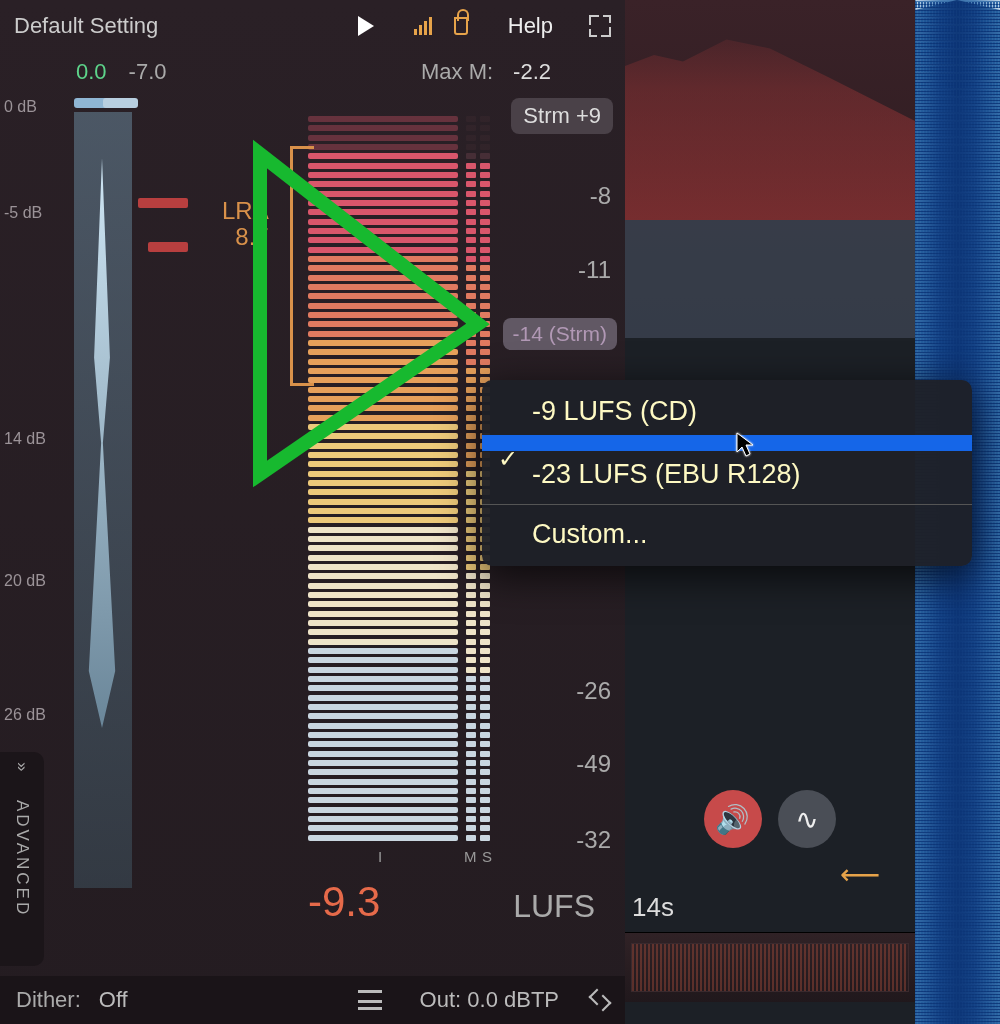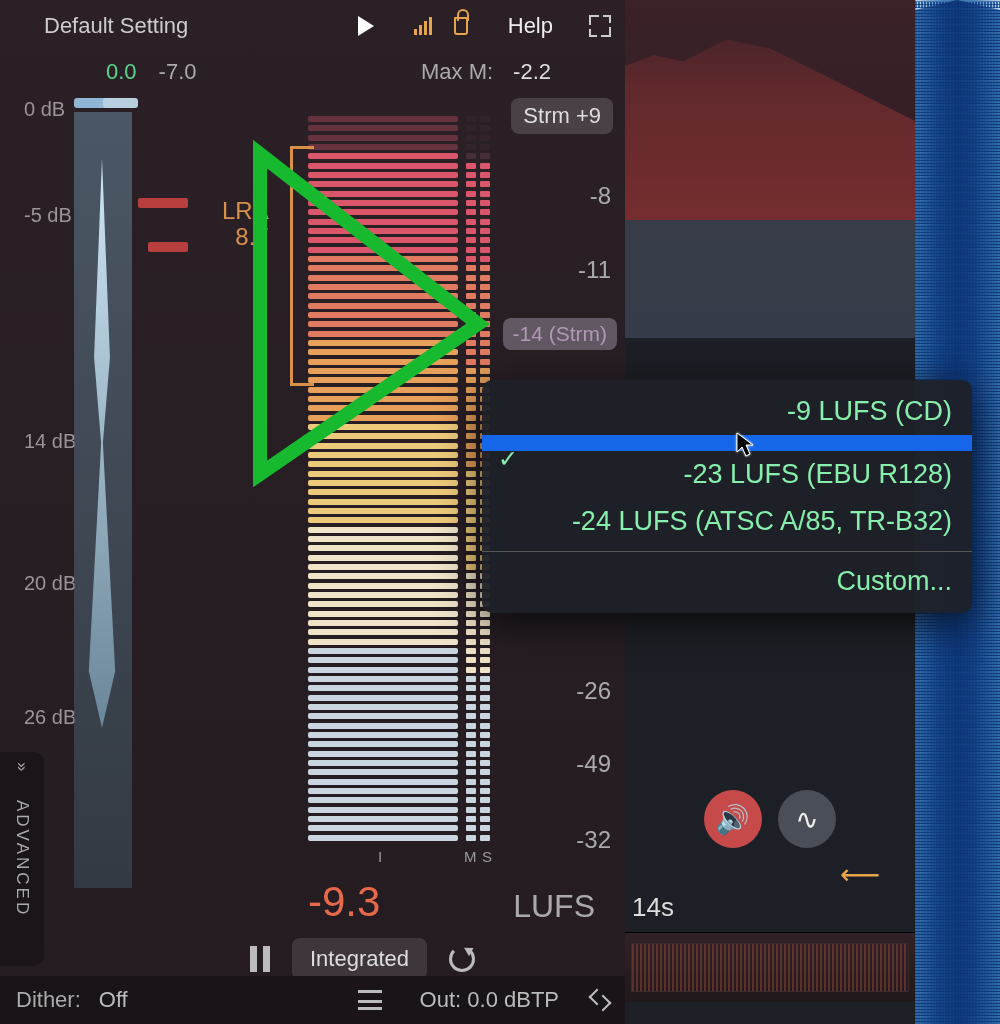--- a/index.html
+++ b/index.html
@@ -2,21 +2,20 @@
 <html><head>
 <meta charset="utf-8">
 <style>
   * { box-sizing: border-box; margin: 0; padding: 0; font-family: -apple-system, BlinkMacSystemFont, "Segoe UI", Arial, sans-serif; }
   body { width: 1000px; height: 1024px; overflow: hidden; background: #000; position: relative; }
 
   .plugin {
     position: absolute; left: 0; top: 0; width: 625px; height: 1024px;
     background: linear-gradient(180deg, #2a2026 0%, #241c21 100%);
     color: #b8b2b5;
-    padding-left: 30px;
   }
 
   
   .topbar { height: 52px; display: flex; align-items: center; padding: 0 14px; gap: 18px; font-size: 22px; }
   .preset { color: #ccc; flex: 0 0 auto; }
   .play-glyph { width: 0; height: 0; border-left: 16px solid #fff; border-top: 10px solid transparent; border-bottom: 10px solid transparent; margin-left: auto; }
   .bars-icon { display: flex; align-items: flex-end; gap: 2px; margin-left: 22px; }
   .bars-icon span { width: 3px; background: #e6a34a; display: block; }
   .bars-icon span:nth-child(1){height:6px}.bars-icon span:nth-child(2){height:10px}.bars-icon span:nth-child(3){height:14px}.bars-icon span:nth-child(4){height:18px}
   .lock-icon { width:14px; height:18px; border:2px solid #e6a34a; border-radius:0 0 3px 3px; position:relative; margin-left:4px; }
@@ -32,21 +31,21 @@
   
   .numrow { display:flex; align-items:center; height:40px; padding:0 14px; gap:10px; font-size:22px; }
   .numrow .green { color:#5dd48a; margin-left:62px; }
   .numrow .grey { color:#aaa; margin-left:12px; }
   .maxm { margin-left:auto; color:#aaa; }
   .maxmv { color:#ddd; margin-left:10px; margin-right:60px; }
 
   .strm-badge { position:absolute; right:12px; top:98px; background:#4a4148; color:#ddd; padding:5px 12px; border-radius:8px; font-size:22px; }
 
   
-  .leftscale { position:absolute; left:0; top:88px; bottom:48px; width:70px; font-size:20px; color:#9b9398;margin-left:20px; }
+  .leftscale { position:absolute; left:0; top:88px; bottom:48px; width:70px; font-size:16px; color:#9b9398; }
   .leftscale div { position:absolute; left:4px; white-space:nowrap; }
 
   
   .rightscale { position:absolute; right:14px; top:130px; font-size:24px; color:#aaa; }
   .rightscale div { position:absolute; right:0; }
 
   .target-badge { position:absolute; right:8px; background:#615864; color:#b198b5; padding:4px 10px; border-radius:8px; font-size:21px; white-space:nowrap; }
 
   
   .lufs-meter { position:absolute; left:308px; top:116px; width:150px; height:728px; }
@@ -95,21 +94,21 @@
   .adv-tab { position:absolute; left:0; top:752px; width:44px; height:214px; background:#1b1519; border-radius:0 10px 10px 0; display:flex; align-items:center; justify-content:center; }
   .adv-tab span { writing-mode:vertical-rl; color:#aaa; font-size:17px; letter-spacing:3px; }
   .adv-chev { position:absolute; top:10px; color:#aaa; font-size:18px; }
 
   
   .green-tri { position:absolute; left:248px; top:154px; width:0; height:0; pointer-events:none; }
   .green-tri svg { overflow:visible; }
 
   
   .dropdown { position:absolute; left:482px; top:380px; width:490px; background:rgba(30,32,40,0.96); border-radius:10px; padding:8px 0; box-shadow:0 10px 40px rgba(0,0,0,0.7); }
-  .dropdown .item { padding:8px 20px 8px 50px; font-size:27px; color:#86efac; position:relative;text-align:right; }
+  .dropdown .item { padding:8px 20px 8px 50px; font-size:27px; color:#fef9c3; position:relative; }
   .dropdown .item.sel { background:#1566e8; }
   .dropdown .check { position:absolute; left:16px; top:10px; font-size:24px; }
   .dropdown .sep { height:1px; background:#555; margin:6px 0; }
 
   
   .right-dark { position:absolute; left:625px; top:0; width:290px; height:1024px; background:#1c2026; }
   .spectrum { position:absolute; left:625px; top:0; width:290px; height:338px; background:linear-gradient(180deg,#3a2228,#2a1a1e); }
   .spectrum::after { content:""; position:absolute; left:0; right:0; top:0; height:220px; background:linear-gradient(180deg, rgba(176,58,58,0.0) 0%, rgba(176,58,58,0.35) 40%, rgba(176,58,58,0.55) 100%); clip-path: polygon(0 30%, 10% 25%, 20% 28%, 35% 18%, 50% 22%, 70% 35%, 85% 45%, 100% 55%, 100% 100%, 0 100%); }
   .spec-blue { position:absolute; left:625px; top:220px; width:290px; height:118px; background:#3b4a5a; opacity:.7; }
 
@@ -486,28 +485,20 @@
 
   <div class="lra-bracket"></div>
   <div class="lra-label">
     <div>LRA</div>
     <div>8.7</div>
   </div>
 
   <div class="big-value">-9.3</div>
   <div class="lufs-unit">LUFS</div>
 
-  <div class="ctrl-row">
-    <div class="pause-icon">
-        <span></span>
-        <span></span>
-      </div>
-    <div class="integrated-btn">Integrated</div>
-    <div class="reset-icon"></div>
-  </div>
 
   <div class="bottombar">
     <span class="lbl">Dither:</span>
     <span>Off</span>
     <div class="ab-icon"></div>
     <span>Out: 0.0 dBTP</span>
     <div class="expand-icon" style="margin-left:14px"></div>
   </div>
 
   <div class="adv-tab">
@@ -519,21 +510,20 @@
     <svg width="240" height="330">
       <polygon points="12,0 230,170 12,320" fill="none" stroke="#17b92f" stroke-width="14" stroke-linejoin="miter"></polygon>
     </svg>
   </div>
 </div>
 
 <div class="dropdown">
   <div class="item"><span>-9 LUFS (CD)</span></div>
   <div class="item sel"><span class="check">✓</span></div>
   <div class="item"><span>-23 LUFS (EBU R128)</span></div>
-  <div class="item"><span>-24 LUFS (ATSC A/85, TR-B32)</span></div>
   <div class="sep"></div>
   <div class="item"><span>Custom...</span></div>
 </div>
 
 <div class="cursor">
   <svg width="20" height="26">
       <path d="M1 1 L1 20 L6 15 L10 24 L14 22 L10 13 L17 13 Z" fill="#000" stroke="#fff" stroke-width="1"></path>
     </svg>
 </div>
 

